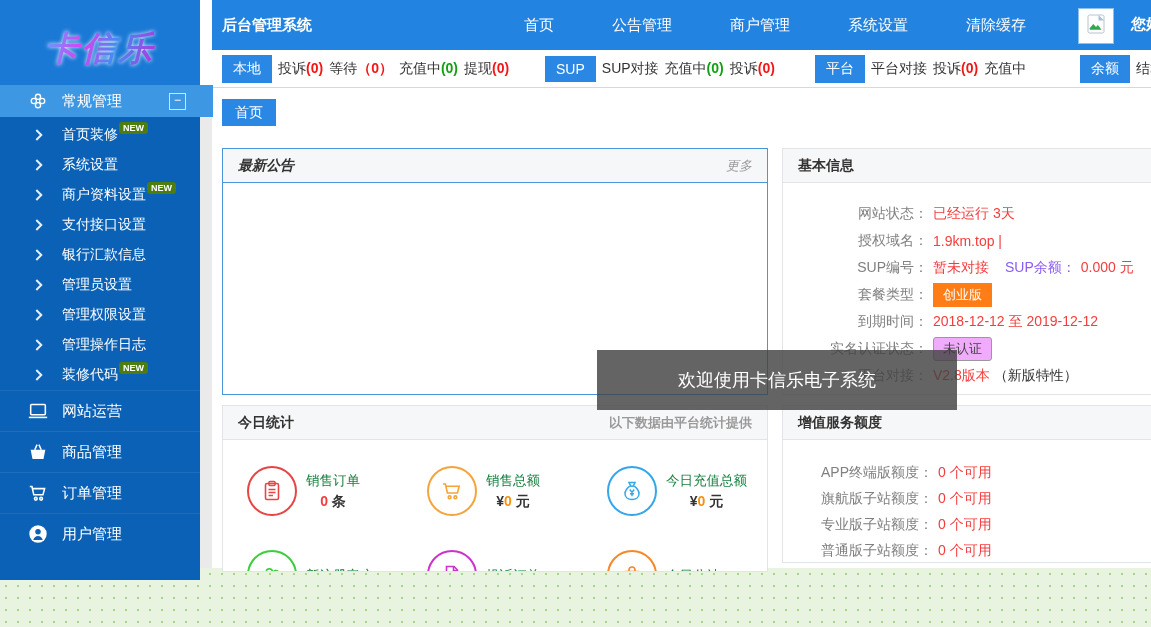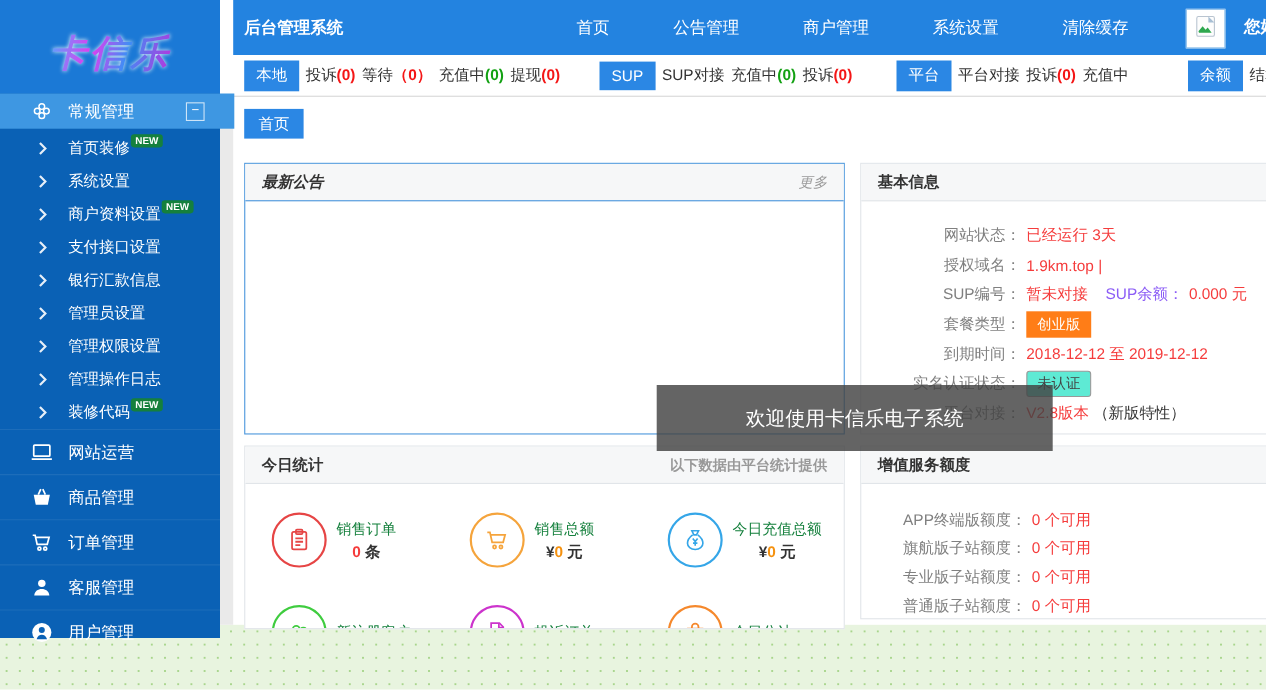--- a/index.html
+++ b/index.html
@@ -45,21 +45,21 @@
   .side-header-label{margin-left:14px;font-size:15px;}
   .collapse-box{position:absolute;right:27px;top:8px;width:15px;height:15px;
     border:1px solid rgba(255,255,255,.75);color:#fff;font-size:12px;line-height:13px;
     text-align:center;cursor:pointer;}
   .menu{position:absolute;top:35px;left:0;width:200px;}
   .menu-item{height:30px;display:flex;align-items:center;font-size:14px;cursor:pointer;}
   .chev{margin-left:33px;width:6px;height:6px;flex:0 0 6px;
     border-top:2px solid rgba(255,255,255,.9);border-right:2px solid rgba(255,255,255,.9);
     transform:rotate(45deg);}
   .menu-label{margin-left:21px;white-space:nowrap;}
-  .new-badge{background:#15803d;color:#fff;font-size:9px;font-weight:bold;padding:1px 4px;
+  .new-badge{background:#4d7c0f;color:#fff;font-size:9px;font-weight:bold;padding:1px 4px;
     border-radius:3px;margin-left:1px;position:relative;top:-7px;}
   .sections{position:absolute;top:305px;left:0;width:200px;}
   .section-item{height:40px;display:flex;align-items:center;font-size:15px;cursor:pointer;
     border-top:1px solid rgba(255,255,255,.08);}
   .section-icon{margin-left:27px;width:22px;display:flex;flex:0 0 22px;}
   .section-label{margin-left:13px;white-space:nowrap;}
   
   .home-tab{position:absolute;left:222px;top:99px;height:27px;line-height:27px;padding:0 13px;
     background:#2b87e4;color:#fff;font-size:14px;cursor:pointer;}
   .panel{position:absolute;background:#fff;border:1px solid #e1e5e9;}
@@ -74,21 +74,21 @@
   .more{font-weight:normal;color:#999;font-size:13px;cursor:pointer;}
   .ph-note{color:#999;font-size:13px;}
   .info-body{padding-top:17px;}
   .info-row{display:flex;align-items:center;height:27px;font-size:14px;white-space:nowrap;}
   .info-label{flex:0 0 145px;width:145px;text-align:right;color:#808080;}
   .info-label2{color:#8b5cf6;margin-left:16px;}
   .red{color:#f53c3c;}
   .v{margin-left:5px;}
   .badge-orange{display:inline-block;background:#ff7d17;color:#fff;padding:3px 10px;
     font-size:13px;margin-left:5px;cursor:pointer;}
-  .badge-outline{display:inline-block;border:1px solid #999;border-radius:3px;background:#5eead4;
+  .badge-outline{display:inline-block;border:1px solid #999;border-radius:3px;background:#f0abfc;
     color:#444;padding:2px 9px;font-size:13px;margin-left:5px;cursor:pointer;}
   .note{color:#333;margin-left:4px;}
   .toast{position:absolute;left:597px;top:350px;width:360px;height:60px;
     background:rgba(66,66,66,.82);color:#fff;display:flex;align-items:center;
     justify-content:center;font-size:18px;z-index:40;}
   .stats-body{padding:26px 0 0 24px;}
   .stats-grid{display:grid;grid-template-columns:180px 180px 180px;row-gap:34px;}
   .stat{display:flex;align-items:center;}
   .stat-circle{width:46px;height:46px;border-radius:50%;border:2px solid;flex:0 0 46px;
     display:flex;align-items:center;justify-content:center;}
@@ -243,29 +243,20 @@
             <path d="M3 5h2.4l2 9h10l1.8-6.8H6.6"></path>
             <circle cx="9.6" cy="18.3" r="1.5"></circle>
             <circle cx="15.4" cy="18.3" r="1.5"></circle>
           </svg>
         </span>
       <span class="section-label">订单管理</span>
     </div>
     <div class="section-item">
       <span class="section-icon">
           <svg width="22" height="22" viewBox="0 0 24 24">
-            <circle cx="12" cy="8" r="3.7" fill="#fff"></circle>
-            <path d="M4.5 20c.6-4.2 3.6-6.3 7.5-6.3s6.9 2.1 7.5 6.3z" fill="#fff"></path>
-          </svg>
-        </span>
-      <span class="section-label">客服管理</span>
-    </div>
-    <div class="section-item">
-      <span class="section-icon">
-          <svg width="22" height="22" viewBox="0 0 24 24">
             <circle cx="12" cy="12" r="9.5" fill="#fff"></circle>
             <circle cx="12" cy="9.6" r="3" fill="#0a61b5"></circle>
             <path d="M6.8 18.6c1-3 2.8-4.4 5.2-4.4s4.2 1.4 5.2 4.4z" fill="#0a61b5"></path>
           </svg>
         </span>
       <span class="section-label">用户管理</span>
     </div>
   </div>
 </div>
 

